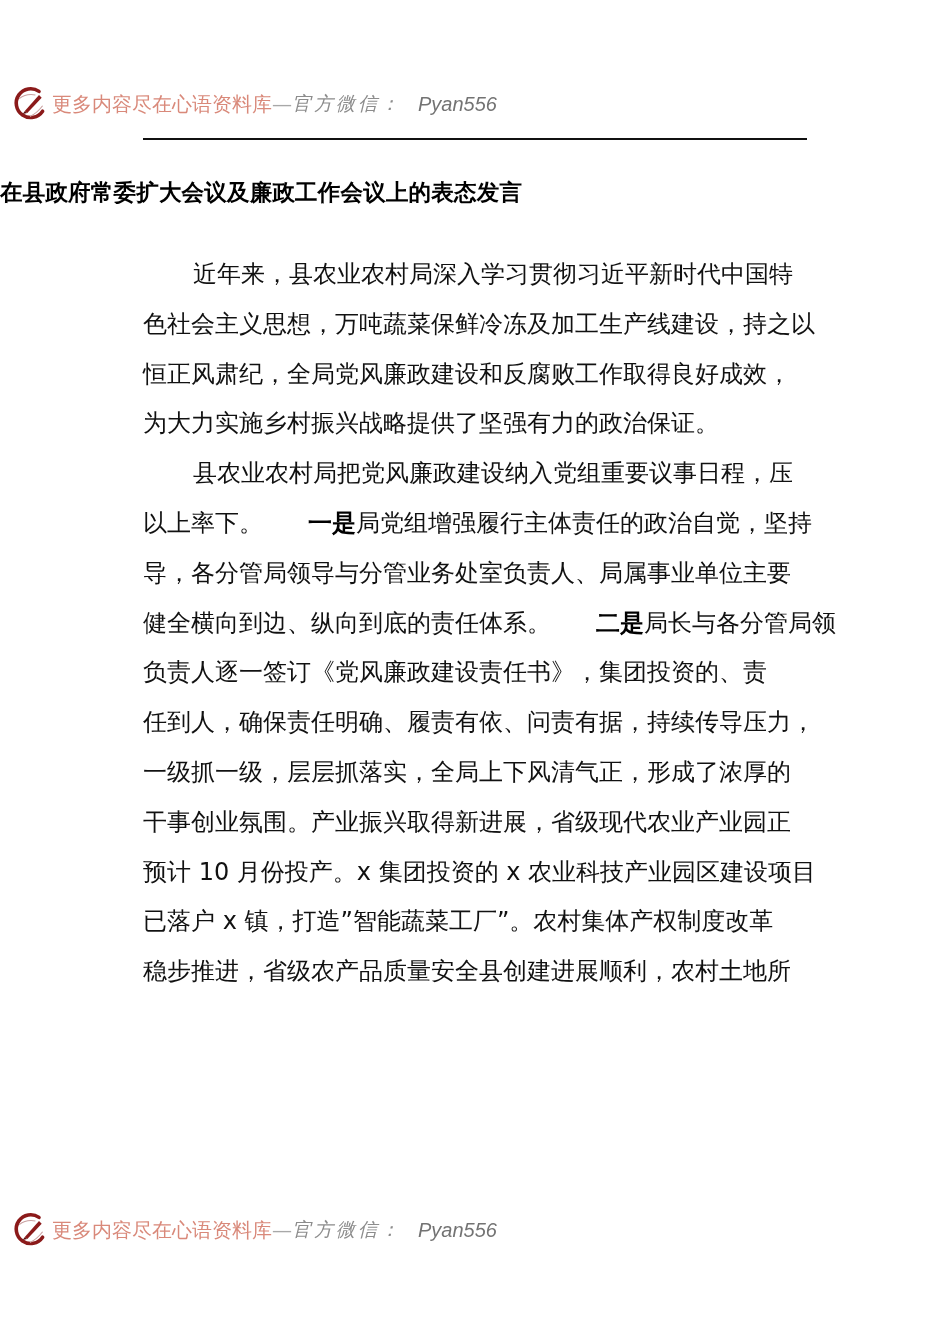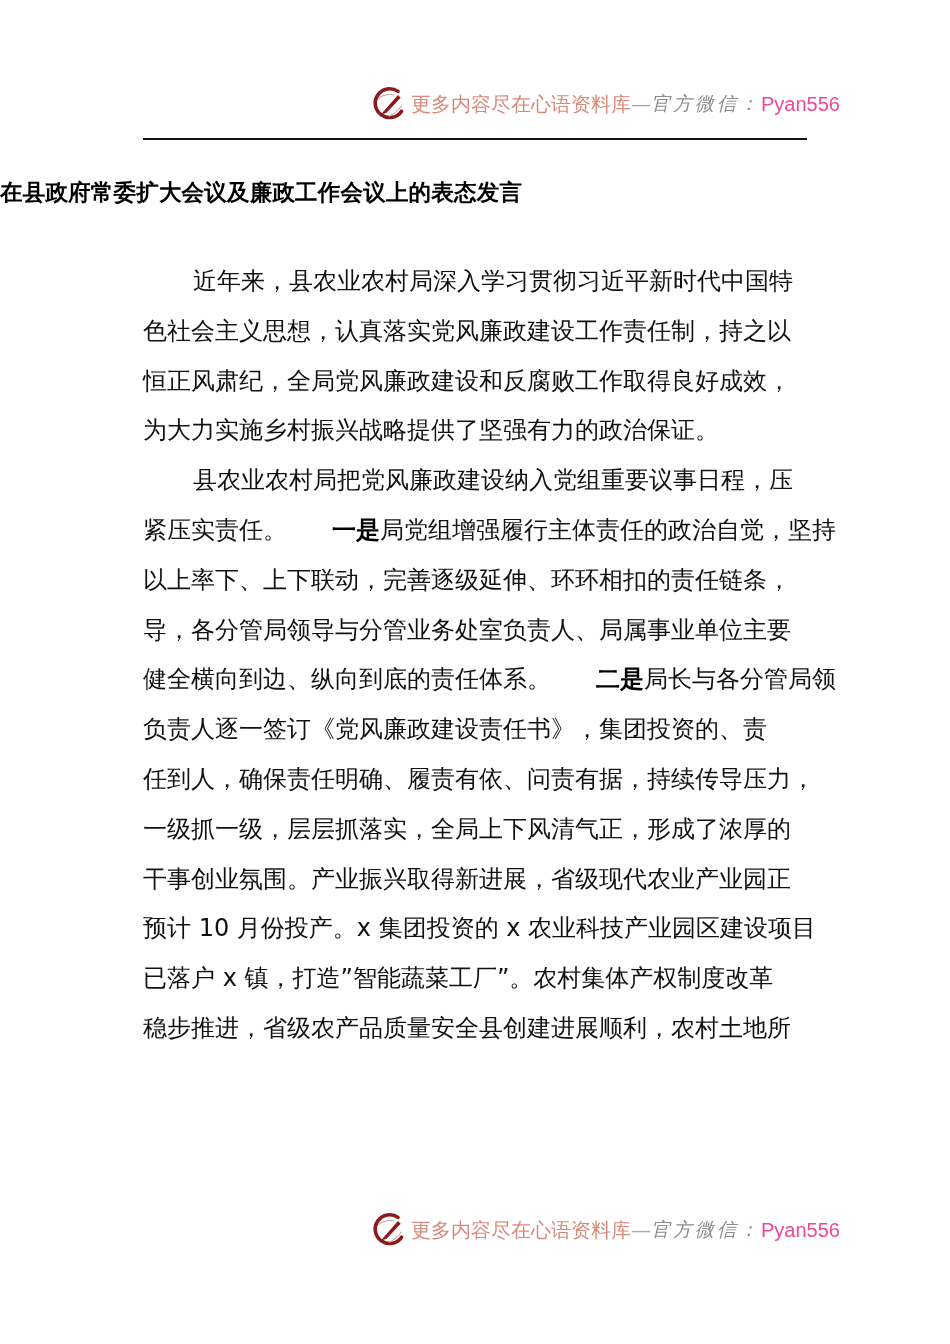--- a/index.html
+++ b/index.html
@@ -10,26 +10,26 @@
     body {
       width: 950px;
       height: 1344px;
       position: relative;
       overflow: hidden;
       font-family: "DejaVu Sans", "Liberation Sans", sans-serif;
       color: #111111;
     }
     .banner {
       position: absolute;
-      left: 0;
+      left: 12px;
       width: 840px;
       height: 44px;
       display: flex;
       align-items: center;
-      justify-content: flex-end;
+      justify-content: flex-start;
     }
     .banner.top { top: 82px; }
     .banner.bottom { top: 1208px; }
     .banner .logo {
       width: 36px;
       height: 36px;
       margin-right: 4px;
       display: inline-block;
     }
     .banner .site-text {
@@ -46,22 +46,23 @@
     .banner .wechat-label {
       font-family: Liberation Mono, monospace;
       font-size: 19px;
       color: #8c8c8c;
       font-style: italic;
       letter-spacing: 3px;
     }
     .banner .wechat-id {
       font-family: "Liberation Sans", sans-serif;
       font-size: 20px;
-      color: #ec4899;
-      margin-left: 0;
+      color: #737373;
+      margin-left: 16px;
+      font-style: italic;
     }
     .rule {
       position: absolute;
       top: 138px;
       left: 143px;
       width: 664px;
       height: 2px;
       background: #111111;
     }
     .title {
@@ -69,21 +70,21 @@
       top: 177px;
       left: 0;
       width: 950px;
       font-size: 22.5px;
       font-weight: bold;
       color: #000000;
       letter-spacing: 0.2px;
     }
     .content {
       position: absolute;
-      top: 257px;
+      top: 250px;
       left: 143px;
       width: 680px;
     }
     .line {
       height: 49.8px;
       line-height: 49.8px;
       font-size: 24px;
       white-space: nowrap;
       color: #111111;
     }
@@ -106,26 +107,25 @@
   <span class="wechat-label">官方微信：</span>
   <span class="wechat-id">Pyan556</span>
 </div>
 
 <div class="rule"></div>
 
 <div class="title">在县政府常委扩大会议及廉政工作会议上的表态发言</div>
 
 <div class="content">
   <div class="line indent">近年来，县农业农村局深入学习贯彻习近平新时代中国特</div>
-  <div class="line">色社会主义思想，认真落实党风廉政建设工作责任制，持之以</div>
+  <div class="line">色社会主义思想，万吨蔬菜保鲜冷冻及加工生产线建设，持之以</div>
   <div class="line">恒正风肃纪，全局党风廉政建设和反腐败工作取得良好成效，</div>
   <div class="line">为大力实施乡村振兴战略提供了坚强有力的政治保证。</div>
   <div class="line indent">县农业农村局把党风廉政建设纳入党组重要议事日程，压</div>
-  <div class="line"><span>紧压实责任。</span><b>一是</b><span>局党组增强履行主体责任的政治自觉，坚持</span></div>
-  <div class="line">以上率下、上下联动，完善逐级延伸、环环相扣的责任链条，</div>
+  <div class="line"><span>以上率下。</span><b>一是</b><span>局党组增强履行主体责任的政治自觉，坚持</span></div>
   <div class="line">导，各分管局领导与分管业务处室负责人、局属事业单位主要</div>
   <div class="line"><span>健全横向到边、纵向到底的责任体系。</span><b>二是</b><span>局长与各分管局领</span></div>
   <div class="line">负责人逐一签订《党风廉政建设责任书》，集团投资的、责</div>
   <div class="line">任到人，确保责任明确、履责有依、问责有据，持续传导压力，</div>
   <div class="line">一级抓一级，层层抓落实，全局上下风清气正，形成了浓厚的</div>
   <div class="line">干事创业氛围。产业振兴取得新进展，省级现代农业产业园正</div>
   <div class="line">预计 10 月份投产。x 集团投资的 x 农业科技产业园区建设项目</div>
   <div class="line">已落户 x 镇，打造”智能蔬菜工厂”。农村集体产权制度改革</div>
   <div class="line">稳步推进，省级农产品质量安全县创建进展顺利，农村土地所</div>
 </div>

